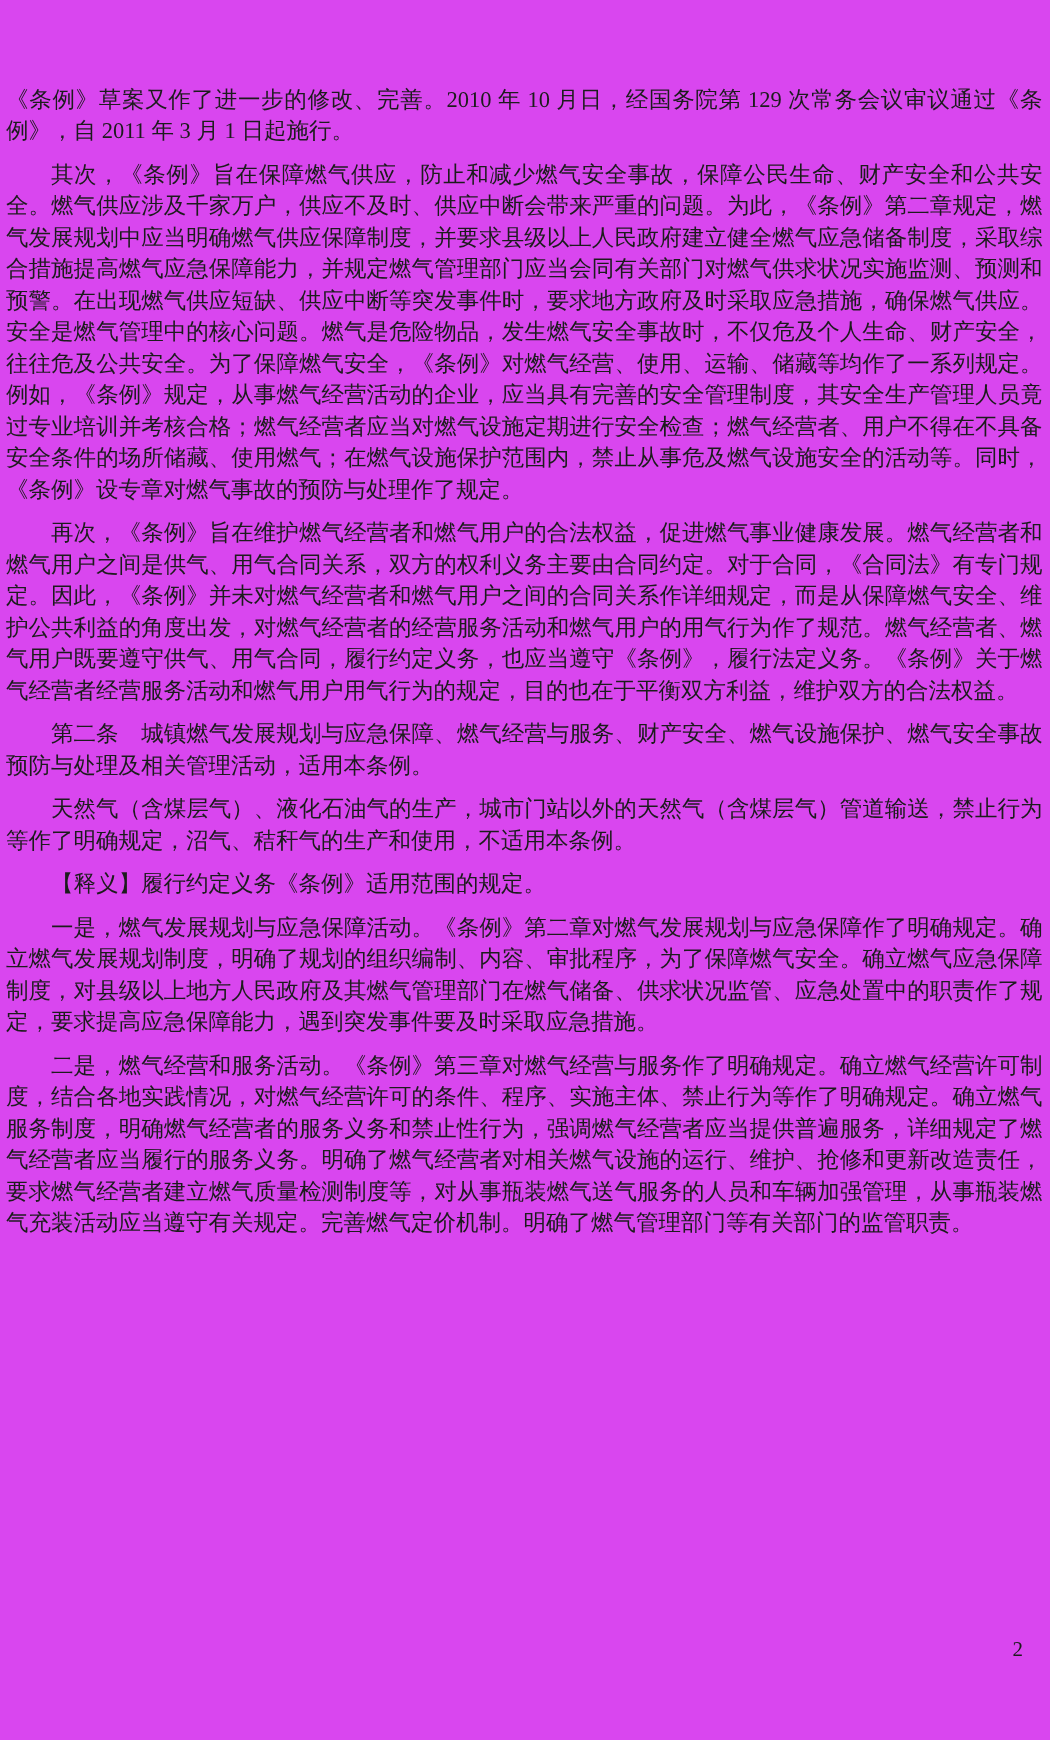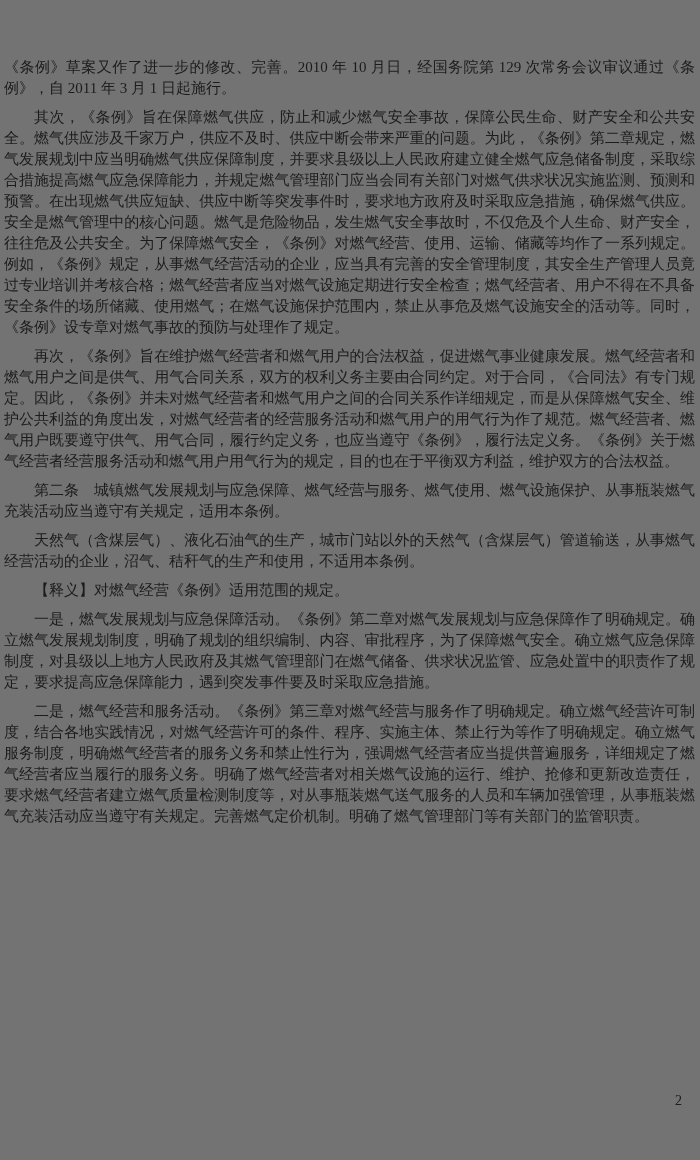--- a/index.html
+++ b/index.html
@@ -4,21 +4,21 @@
 <style>
   html, body {
     margin: 0;
     padding: 0;
     background: #ffffff;
   }
   .page {
     position: relative;
     width: 700px;
     height: 1160px;
-    background: #737373;
+    background: #d946ef;
     overflow: hidden;
     font-family: "Liberation Serif", "DejaVu Serif", serif;
     color: #1c1c1c;
   }
   .doc-body {
     padding: 57px 5px 0 4px;
     font-size: 15px;
     line-height: 21px;
     text-align: justify;
     text-justify: inter-ideograph;
@@ -42,20 +42,20 @@
   }
 </style>
 </head>
 <body>
 
 <div class="page">
   <div class="doc-body" id="doc-body">
       <p class="">《条例》草案又作了进一步的修改、完善。2010 年 10 月日，经国务院第 129 次常务会议审议通过《条例》，自 2011 年 3 月 1 日起施行。</p>
       <p class="indent">其次，《条例》旨在保障燃气供应，防止和减少燃气安全事故，保障公民生命、财产安全和公共安全。燃气供应涉及千家万户，供应不及时、供应中断会带来严重的问题。为此，《条例》第二章规定，燃气发展规划中应当明确燃气供应保障制度，并要求县级以上人民政府建立健全燃气应急储备制度，采取综合措施提高燃气应急保障能力，并规定燃气管理部门应当会同有关部门对燃气供求状况实施监测、预测和预警。在出现燃气供应短缺、供应中断等突发事件时，要求地方政府及时采取应急措施，确保燃气供应。安全是燃气管理中的核心问题。燃气是危险物品，发生燃气安全事故时，不仅危及个人生命、财产安全，往往危及公共安全。为了保障燃气安全，《条例》对燃气经营、使用、运输、储藏等均作了一系列规定。例如，《条例》规定，从事燃气经营活动的企业，应当具有完善的安全管理制度，其安全生产管理人员竟过专业培训并考核合格；燃气经营者应当对燃气设施定期进行安全检查；燃气经营者、用户不得在不具备安全条件的场所储藏、使用燃气；在燃气设施保护范围内，禁止从事危及燃气设施安全的活动等。同时，《条例》设专章对燃气事故的预防与处理作了规定。</p>
       <p class="indent">再次，《条例》旨在维护燃气经营者和燃气用户的合法权益，促进燃气事业健康发展。燃气经营者和燃气用户之间是供气、用气合同关系，双方的权利义务主要由合同约定。对于合同，《合同法》有专门规定。因此，《条例》并未对燃气经营者和燃气用户之间的合同关系作详细规定，而是从保障燃气安全、维护公共利益的角度出发，对燃气经营者的经营服务活动和燃气用户的用气行为作了规范。燃气经营者、燃气用户既要遵守供气、用气合同，履行约定义务，也应当遵守《条例》，履行法定义务。《条例》关于燃气经营者经营服务活动和燃气用户用气行为的规定，目的也在于平衡双方利益，维护双方的合法权益。</p>
-      <p class="indent">第二条　城镇燃气发展规划与应急保障、燃气经营与服务、燃气使用、燃气设施保护、从事瓶装燃气充装活动应当遵守有关规定，适用本条例。</p>
-      <p class="indent">天然气（含煤层气）、液化石油气的生产，城市门站以外的天然气（含煤层气）管道输送，从事燃气经营活动的企业，沼气、秸秆气的生产和使用，不适用本条例。</p>
-      <p class="indent">【释义】对燃气经营《条例》适用范围的规定。</p>
+      <p class="indent">第二条　城镇燃气发展规划与应急保障、燃气经营与服务、财产安全、燃气设施保护、燃气安全事故预防与处理及相关管理活动，适用本条例。</p>
+      <p class="indent">天然气（含煤层气）、液化石油气的生产，城市门站以外的天然气（含煤层气）管道输送，禁止行为等作了明确规定，沼气、秸秆气的生产和使用，不适用本条例。</p>
+      <p class="indent">【释义】履行约定义务《条例》适用范围的规定。</p>
       <p class="indent">一是，燃气发展规划与应急保障活动。《条例》第二章对燃气发展规划与应急保障作了明确规定。确立燃气发展规划制度，明确了规划的组织编制、内容、审批程序，为了保障燃气安全。确立燃气应急保障制度，对县级以上地方人民政府及其燃气管理部门在燃气储备、供求状况监管、应急处置中的职责作了规定，要求提高应急保障能力，遇到突发事件要及时采取应急措施。</p>
       <p class="indent">二是，燃气经营和服务活动。《条例》第三章对燃气经营与服务作了明确规定。确立燃气经营许可制度，结合各地实践情况，对燃气经营许可的条件、程序、实施主体、禁止行为等作了明确规定。确立燃气服务制度，明确燃气经营者的服务义务和禁止性行为，强调燃气经营者应当提供普遍服务，详细规定了燃气经营者应当履行的服务义务。明确了燃气经营者对相关燃气设施的运行、维护、抢修和更新改造责任，要求燃气经营者建立燃气质量检测制度等，对从事瓶装燃气送气服务的人员和车辆加强管理，从事瓶装燃气充装活动应当遵守有关规定。完善燃气定价机制。明确了燃气管理部门等有关部门的监管职责。</p>
     </div>
   <div class="page-number">2</div>
 </div>
 
 </body></html>

